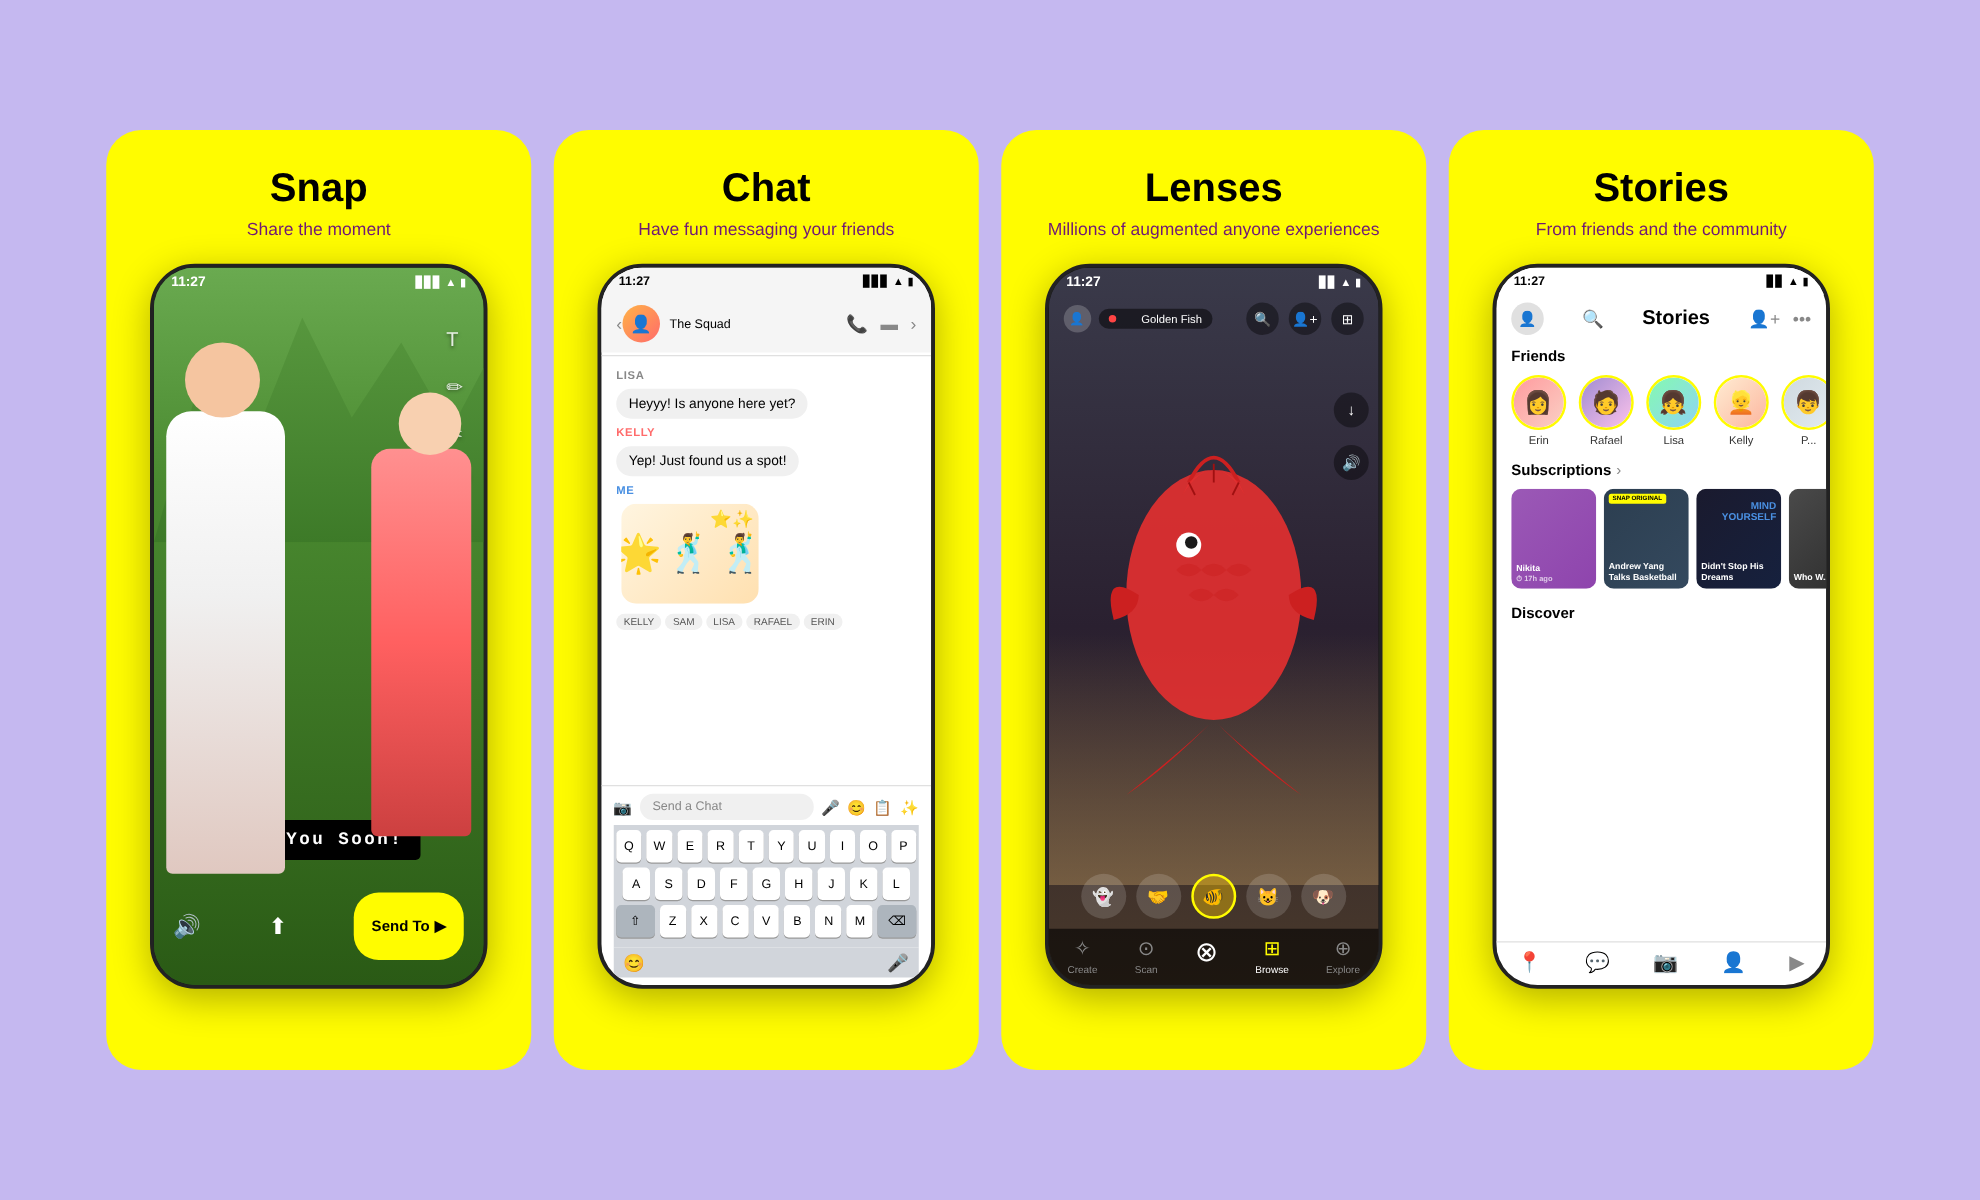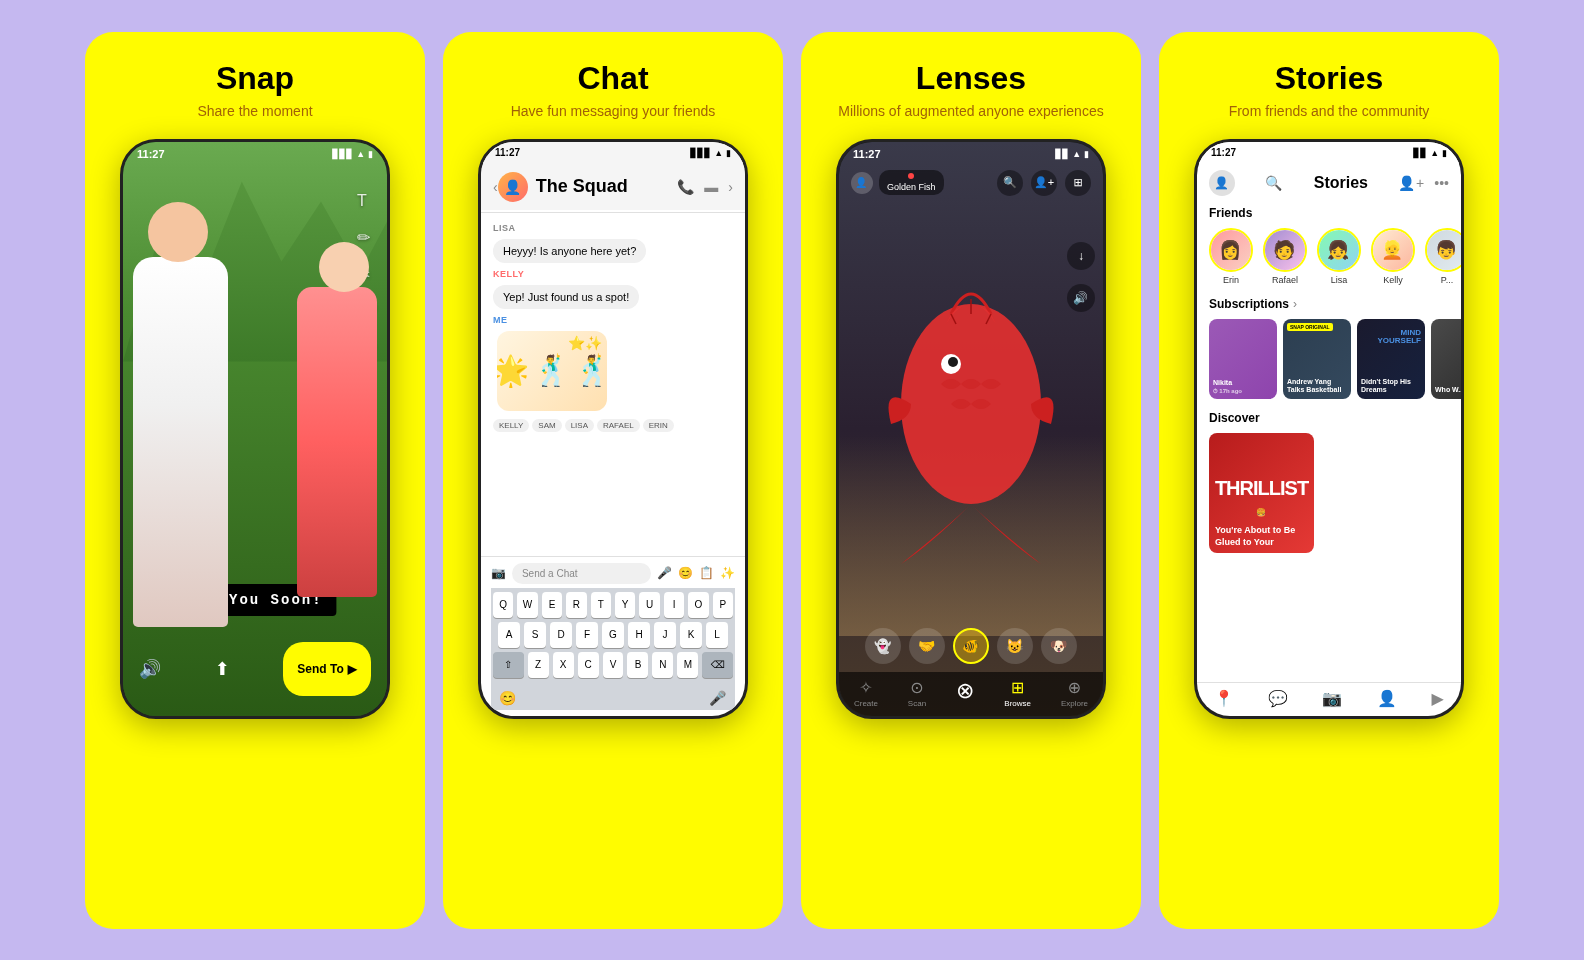--- a/index.html
+++ b/index.html
@@ -15,37 +15,37 @@
     }
     .cards-container {
       display: flex;
       gap: 18px;
       padding: 40px;
     }
     .card {
       background: #fffc00;
       border-radius: 28px;
       width: 340px;
-      height: 897px;
+      height: 752px;
       display: flex;
       flex-direction: column;
       align-items: center;
       padding: 28px 20px 20px;
       position: relative;
     }
     .card-title {
       font-size: 32px;
       font-weight: 800;
       color: #000;
       margin-bottom: 6px;
       text-align: center;
     }
     .card-subtitle {
       font-size: 14px;
-      color: #a16207;
+      color: #701a75;
       text-align: center;
       margin-bottom: 20px;
     }
     .phone-frame {
       width: 270px;
       height: 580px;
       background: #111;
       border-radius: 36px;
       overflow: hidden;
       position: relative;
@@ -158,21 +158,21 @@
       width: 30px;
       height: 30px;
       border-radius: 50%;
       background: linear-gradient(135deg, #ffb347, #ff6b6b);
       overflow: hidden;
       display: flex;
       align-items: center;
       justify-content: center;
       font-size: 14px;
     }
-    .chat-name { font-size: 18px; font-weight: 700; color: #000; margin-left: 8px; flex: 1; }
+    .chat-name { font-size: 10px; font-weight: 400; color: #000; margin-left: 8px; flex: 1; }
     .chat-header-icons { display: flex; gap: 10px; font-size: 14px; color: #888; }
     .chat-messages {
       flex: 1;
       padding: 8px 12px;
       display: flex;
       flex-direction: column;
       gap: 6px;
       overflow: hidden;
     }
     .chat-sender-label {
@@ -349,22 +349,21 @@
       padding: 6px 12px;
     }
     .lens-name-badge {
       background: rgba(0,0,0,0.5);
       color: #fff;
       font-size: 9px;
       padding: 3px 8px;
       border-radius: 10px;
       display: flex;
       align-items: center;
-      gap: 3px;
-      flex-direction: column;
+      gap: 20px;
     }
     .lens-dot { width: 6px; height: 6px; border-radius: 50%; background: #ff4444; }
     .lenses-right-icon {
       width: 28px;
       height: 28px;
       background: rgba(0,0,0,0.4);
       border-radius: 50%;
       display: flex;
       align-items: center;
       justify-content: center;
@@ -1022,27 +1021,20 @@
             <div class="sub-thumb-bg sub-thumb-4">
               <div style="position:absolute;bottom:4px;left:4px;right:4px;">
                 <div class="sub-label">Who W... Up To</div>
               </div>
             </div>
           </div>
         </div>
 
         <div class="stories-section-title">Discover</div>
         <div class="discover-row">
-          <div class="discover-card discover-1">
-            <div style="width:100%;height:100%;background:linear-gradient(135deg,#b71c1c,#e53935);display:flex;align-items:center;justify-content:center;flex-direction:column;">
-              <div style="font-size:20px;font-weight:900;color:#fff;letter-spacing:-1px;text-align:center;padding:8px;">THRILLIST</div>
-              <div style="font-size:8px;color:#ffb347;text-align:center;padding:0 6px;">🍔</div>
-            </div>
-            <div class="discover-title">You're About to Be Glued to Your</div>
-          </div>
         </div>
 
         <div class="stories-nav">
           <div class="stories-nav-item">
             <span class="stories-nav-icon">📍</span>
           </div>
           <div class="stories-nav-item">
             <span class="stories-nav-icon">💬</span>
           </div>
           <div class="stories-nav-item">

